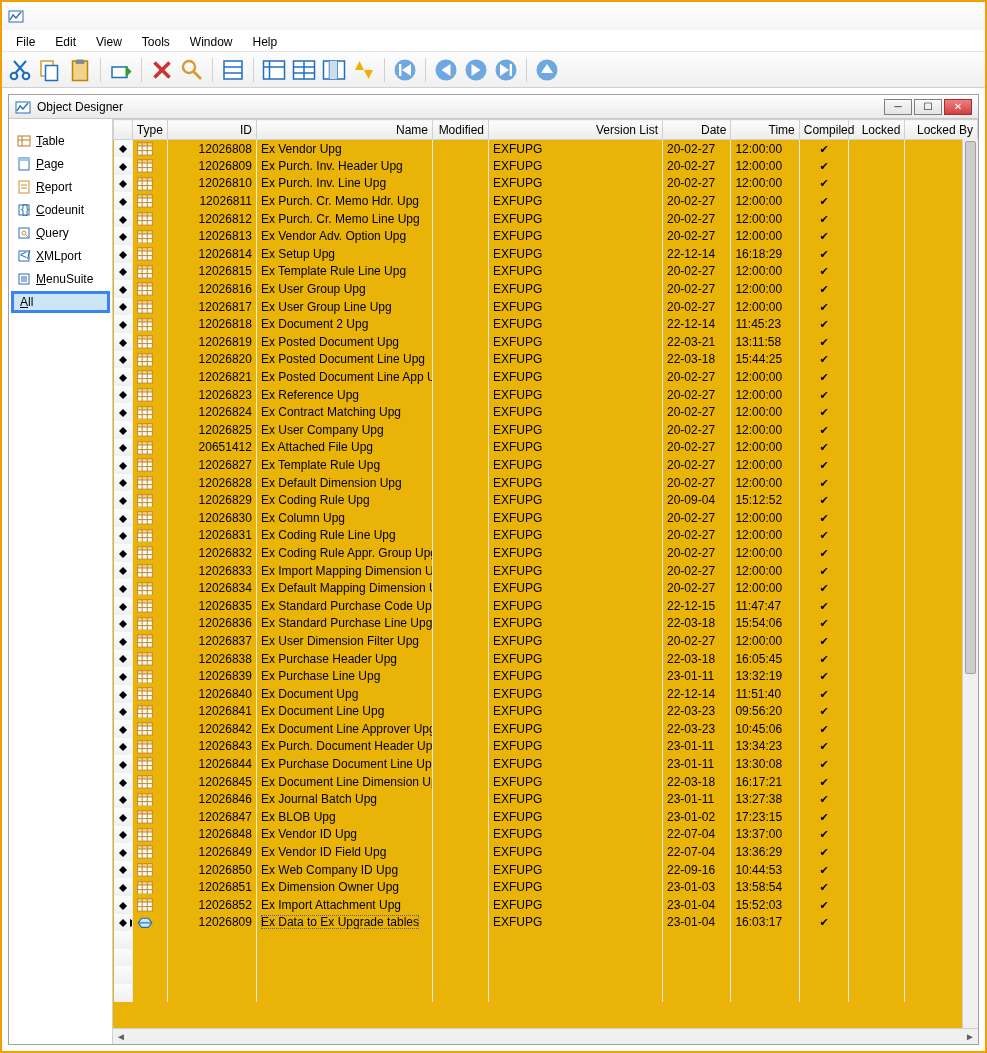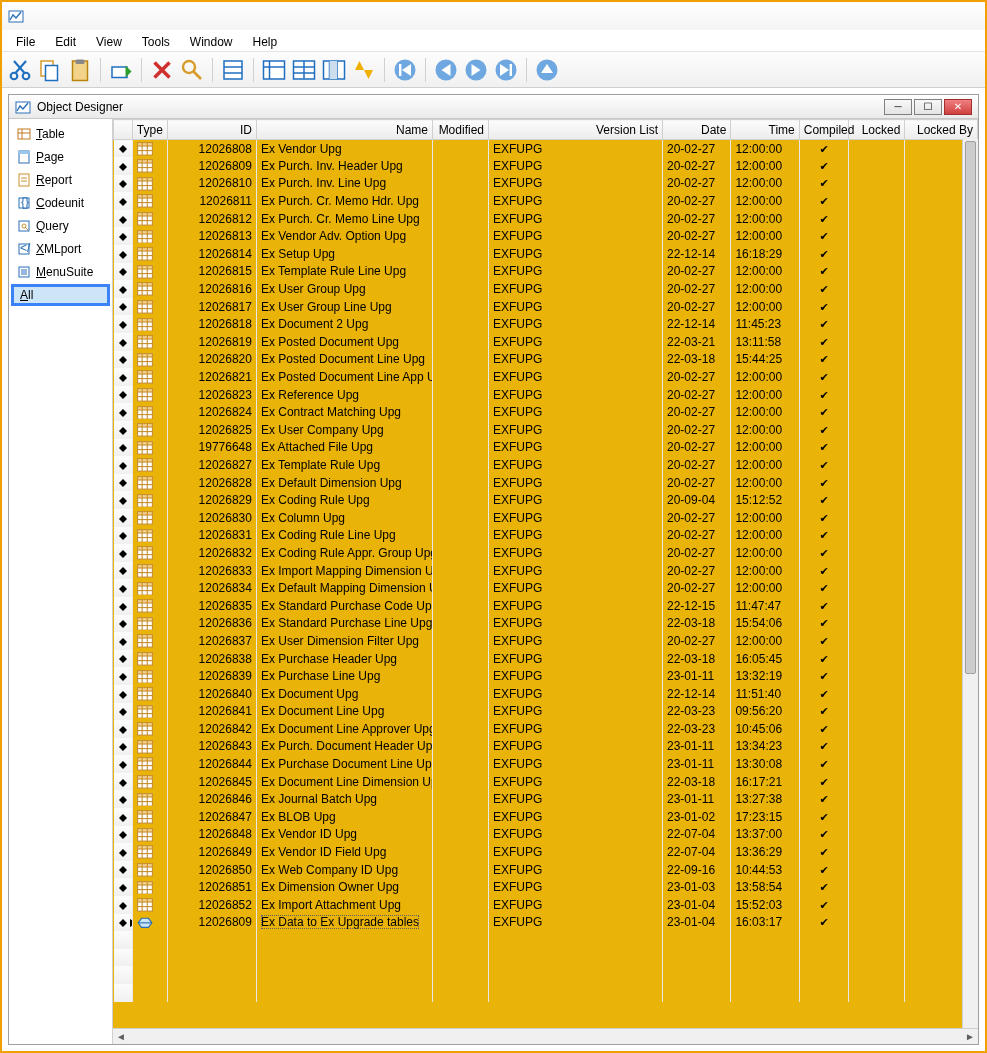--- a/index.html
+++ b/index.html
@@ -13,21 +13,21 @@
 .tbtn{width:24px;height:24px;display:inline-flex;align-items:center;justify-content:center}
 .tsep{width:1px;height:24px;background:#d0d0d0;margin:0 2px}
 .workspace{flex:1;background:#fff;padding:6px;display:flex;flex-direction:column;min-height:0}
 .od-win{flex:1;border:1px solid #a0a0a0;display:flex;flex-direction:column;background:#eab308;min-height:0}
 .od-titlebar{height:24px;background:linear-gradient(#fff,#eaeaea);display:flex;align-items:center;padding:0 6px;border-bottom:1px solid #c8c8c8}
 .od-title{flex:1;display:flex;align-items:center;gap:6px}
 .win-ctrls{display:flex;gap:2px}
 .win-btn{width:28px;height:16px;border:1px solid #808080;background:linear-gradient(#f8f8f8,#e4e4e4);display:inline-flex;align-items:center;justify-content:center;font-size:10px;font-family:Arial}
 .win-btn.close{background:linear-gradient(#f08080,#d04040);color:#fff;border-color:#a03030}
 .od-body{flex:1;display:flex;min-height:0}
-.od-sidebar{width:104px;background:#fff;border-right:1px solid #d0d0d0;padding:4px 2px;display:flex;flex-direction:column;gap:1px}
+.od-sidebar{width:104px;background:#fff;border-right:1px solid #d0d0d0;padding:11px 2px;display:flex;flex-direction:column;gap:1px}
 .sb-item{height:22px;display:flex;align-items:center;gap:5px;padding:0 6px;cursor:default}
 .sb-item.active{background:#cde6f7;border:3px solid #3b82f6}
 .sb-item u{text-decoration:underline}
 .sb-ico{width:14px;height:14px;display:inline-flex}
 .grid-wrap{flex:1;display:flex;flex-direction:column;min-height:0}
 .grid-scroll{flex:1;overflow:hidden;position:relative}
 table.grid{border-collapse:collapse;width:100%;table-layout:fixed}
 table.grid th{background:linear-gradient(#fcfcfc,#ececec);border:1px solid #d0d0d0;height:20px;text-align:right;padding:0 4px;font-weight:normal;font-size:12px}
 table.grid td{border-right:1px solid #e8e8e8;height:17.6px;padding:0 4px;font-size:12px;white-space:nowrap;overflow:hidden}
 table.grid tr.datarow td{border-bottom:0}
@@ -677,21 +677,21 @@
                   <td class="rowind"><svg width="10" height="10" viewBox="0 0 10 10">
                       <polygon points="5,1 9,5 5,9 1,5" fill="#000"></polygon>
                     </svg></td>
                   <td><span class="typeico"><svg viewBox="0 0 14 12">
                         <rect x="0.5" y="0.5" width="13" height="11" fill="#fff" stroke="#c89030"></rect>
                         <rect x="0.5" y="0.5" width="13" height="3" fill="#f3d28a" stroke="#c89030"></rect>
                         <line x1="0.5" y1="7.5" x2="13.5" y2="7.5" stroke="#c89030"></line>
                         <line x1="4.5" y1="0.5" x2="4.5" y2="11.5" stroke="#c89030"></line>
                         <line x1="9" y1="0.5" x2="9" y2="11.5" stroke="#c89030"></line>
                       </svg></span></td>
-                  <td class="num">19776648</td>
+                  <td class="num">20651412</td>
                   <td><span>Ex Attached File Upg</span></td>
                   <td></td>
                   <td>EXFUPG</td>
                   <td>20-02-27</td>
                   <td>12:00:00</td>
                   <td class="ctr"><span class="chk">✔</span></td>
                   <td></td>
                   <td></td>
                 </tr>
                 <tr class="datarow">

